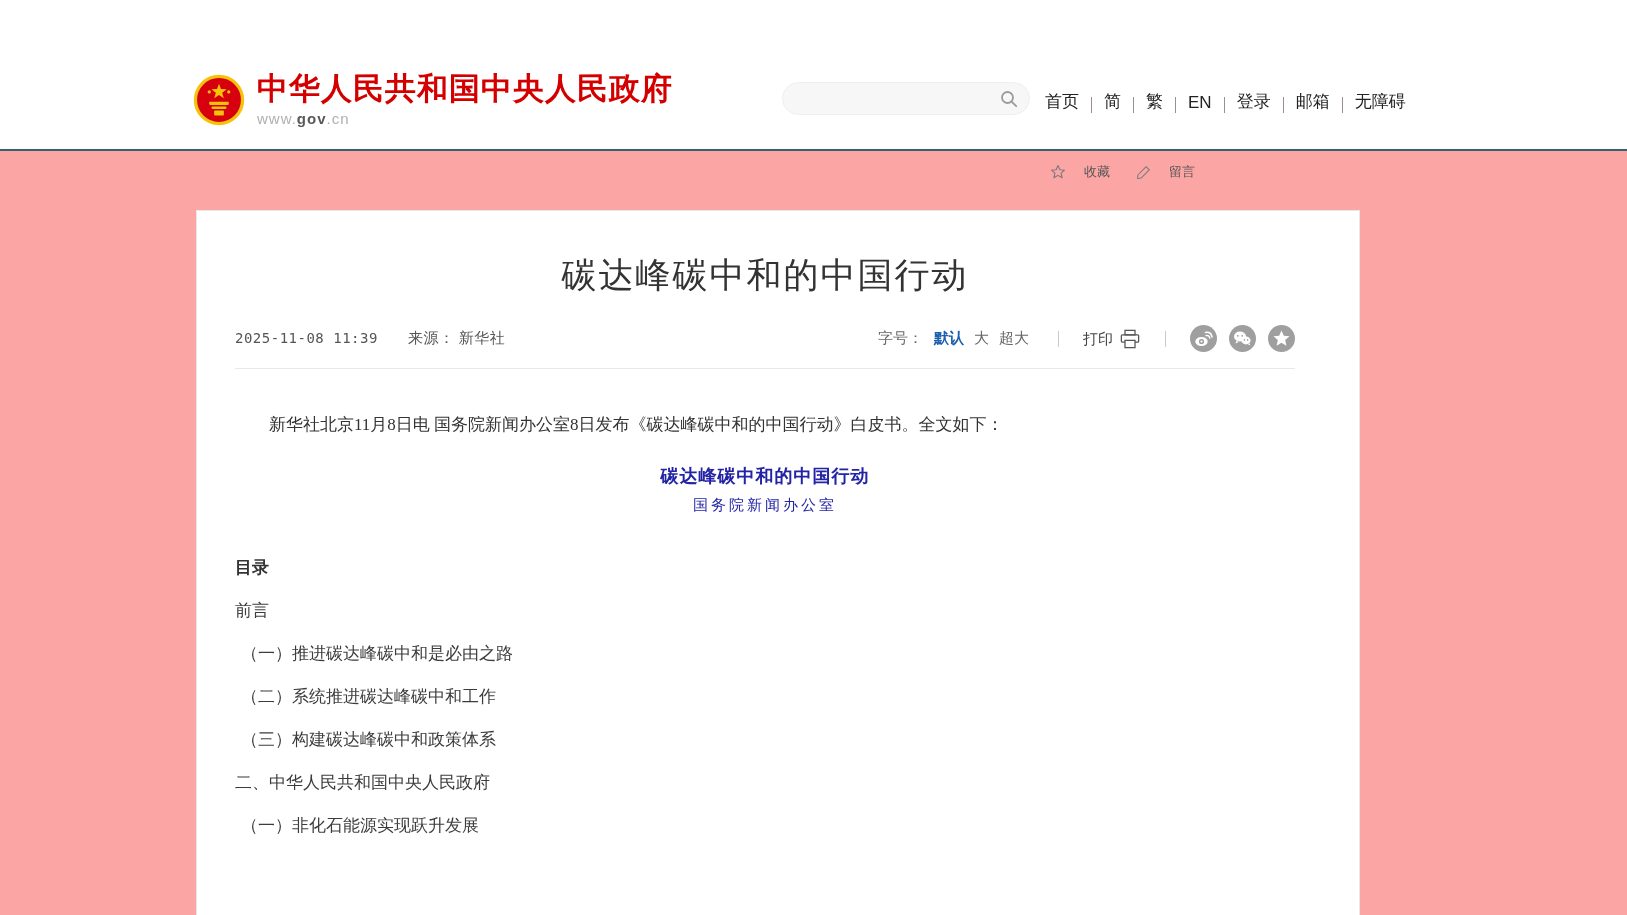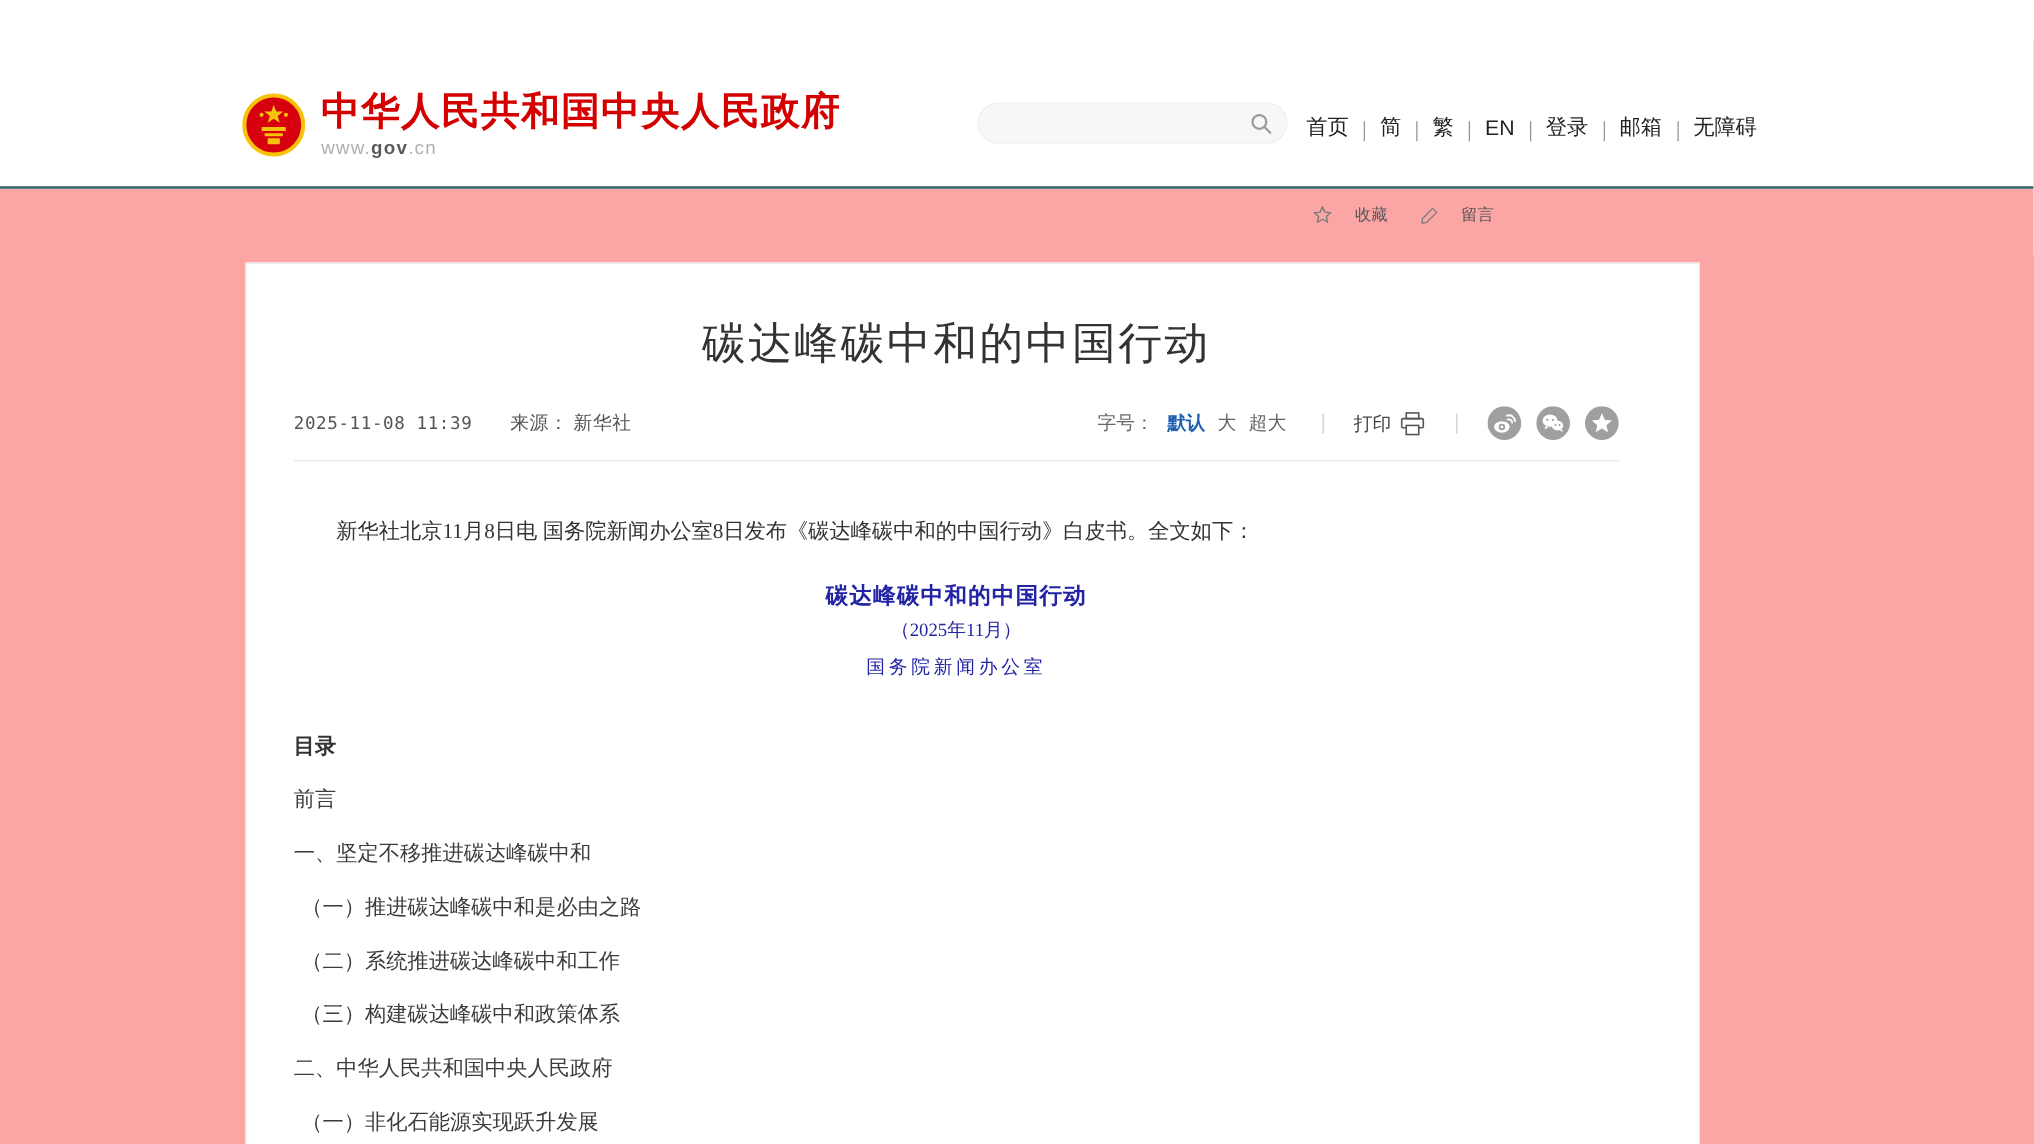--- a/index.html
+++ b/index.html
@@ -192,28 +192,26 @@
       </div>
     </div>
 
     <hr class="meta-divider">
 
     <div class="article-body">
       <p class="lead">新华社北京11月8日电 国务院新闻办公室8日发布《碳达峰碳中和的中国行动》白皮书。全文如下：</p>
 
       <div class="doc-head" style="color:#2324a5;">
         <div class="doc-title">碳达峰碳中和的中国行动</div>
-        <div class="doc-line">（2025年11月）</div>
         <div class="doc-line doc-org">国务院新闻办公室</div>
       </div>
 
       <div class="toc-heading">目录</div>
 
       <div class="toc-item">前言</div>
-      <div class="toc-item">一、坚定不移推进碳达峰碳中和</div>
       <div class="toc-item lvl2">（一）推进碳达峰碳中和是必由之路</div>
       <div class="toc-item lvl2">（二）系统推进碳达峰碳中和工作</div>
       <div class="toc-item lvl2">（三）构建碳达峰碳中和政策体系</div>
       <div class="toc-item">二、中华人民共和国中央人民政府</div>
       <div class="toc-item lvl2">（一）非化石能源实现跃升发展</div>
     </div>
   </main>
 
   <div class="bottom-bar"></div>
 </div>

